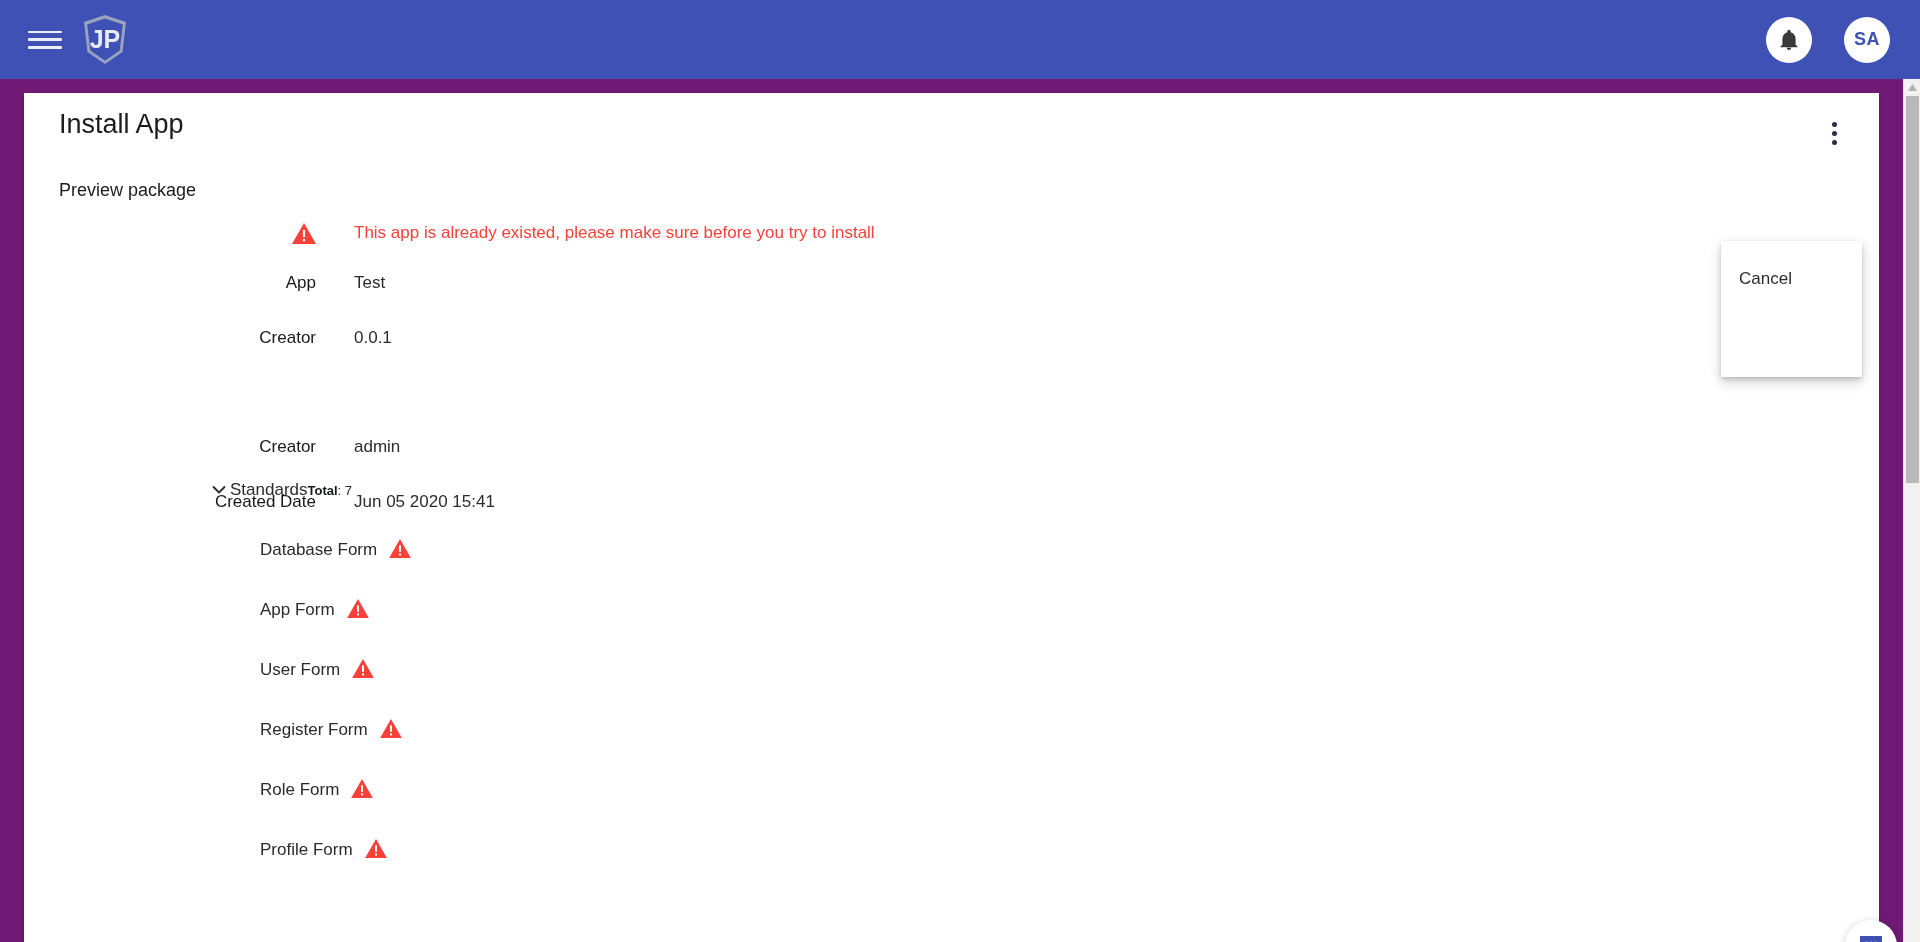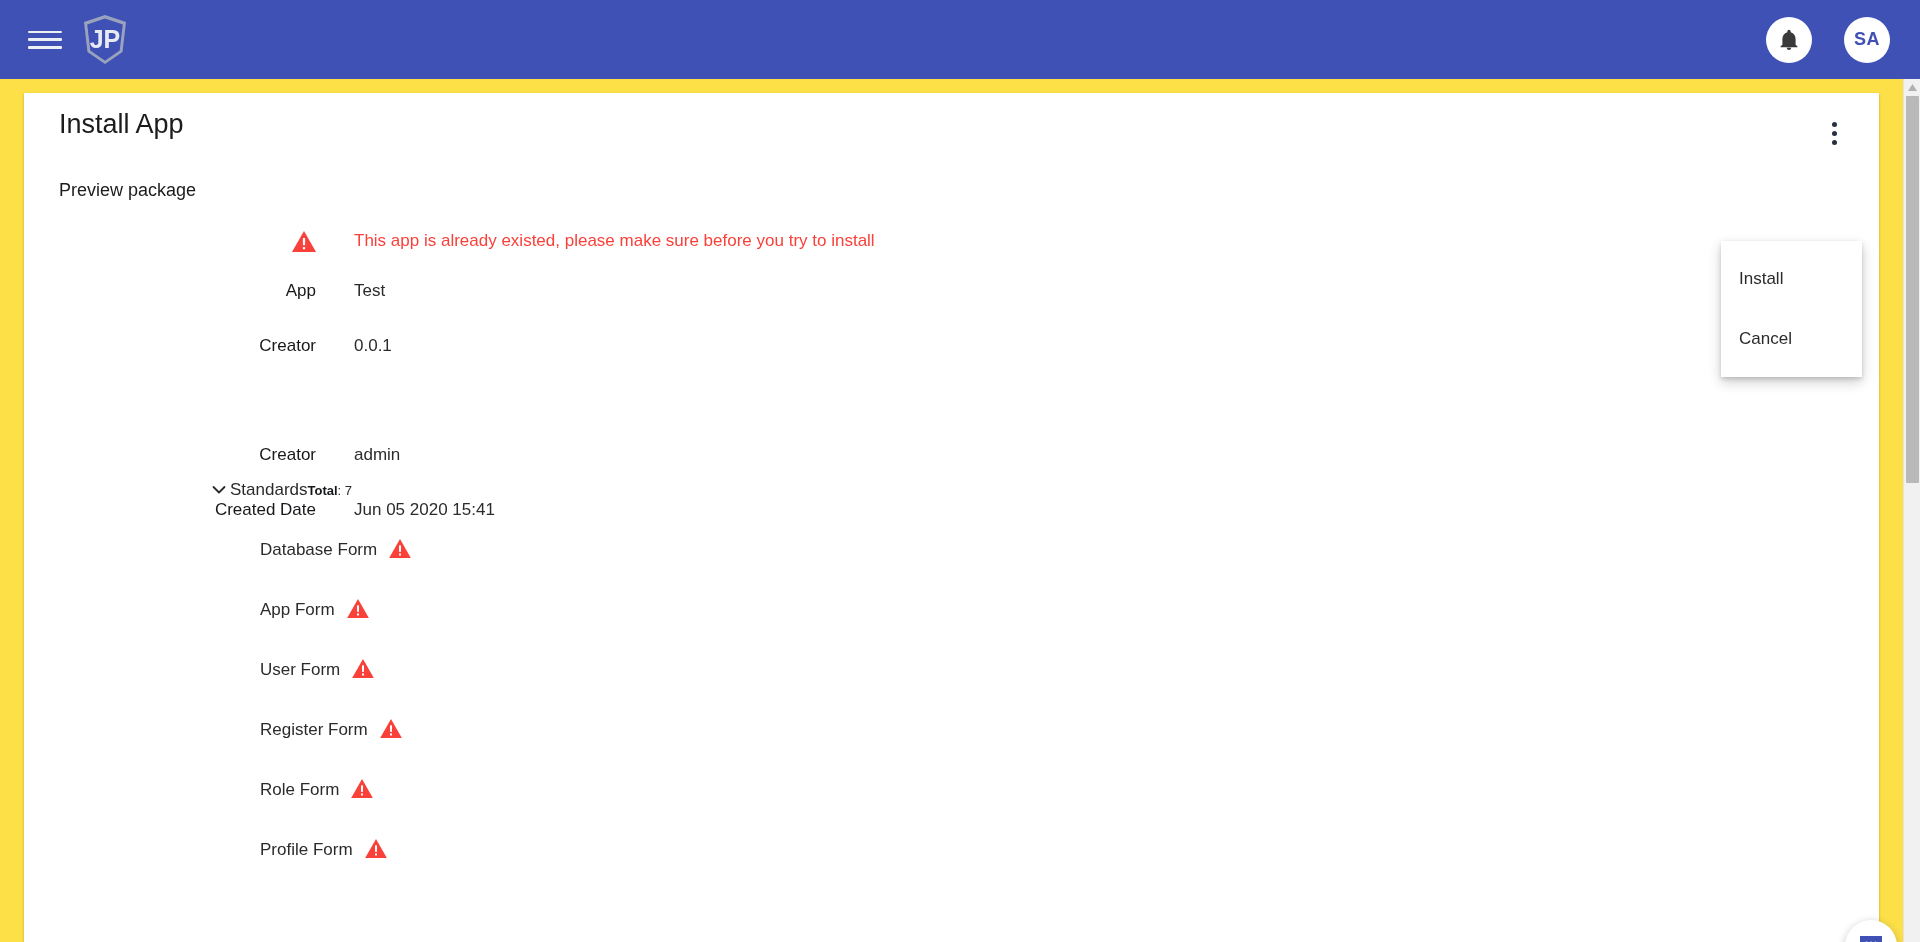--- a/index.html
+++ b/index.html
@@ -74,21 +74,21 @@
     justify-content: center;
     cursor: pointer;
   }
 
   
   .page-area {
     position: absolute;
     top: 79px; left: 0;
     width: 1903px;
     height: 863px;
-    background: #fde047;
+    background: #701a75;
   }
   .card {
     position: absolute;
     top: 14px;
     left: 24px;
     width: 1855px;
     min-height: 900px;
     background: #ffffff;
     box-shadow: 0 1px 3px rgba(0,0,0,.14), 0 1px 2px rgba(0,0,0,.10);
   }
@@ -130,21 +130,20 @@
   }
 
   
   .row {
     position: absolute;
     left: 0;
     width: 100%;
     height: 30px;
     display: flex;
     align-items: center;
-    margin-top: 8px;
   }
   .row-label {
     width: 292px;
     text-align: right;
     padding-right: 0;
     font-size: 17px;
     font-weight: 400;
     color: #17181a;
   }
   .row-value {
@@ -422,21 +421,20 @@
           <path d="M12 0 L24 21 L0 21 Z" fill="#f9413a"></path>
           <rect x="10.9" y="7" width="2.2" height="7.2" fill="#ffffff"></rect>
           <rect x="10.9" y="16" width="2.2" height="2.2" fill="#ffffff"></rect>
         </svg>
       </span>
     </div>
 
   </div>
 
   <div class="menu">
-    <div class="menu-item">Install</div>
     <div class="menu-item">Cancel</div>
   </div>
 
   <div class="chat-fab">
     <svg width="26" height="24" viewBox="0 0 26 24">
       <path d="M2 2 H24 V16 H9 L4 21 V16 H2 Z" fill="#3f51b5"></path>
       <circle cx="8.5" cy="9" r="1.5" fill="#ffffff"></circle>
       <circle cx="13" cy="9" r="1.5" fill="#ffffff"></circle>
       <circle cx="17.5" cy="9" r="1.5" fill="#ffffff"></circle>
     </svg>

